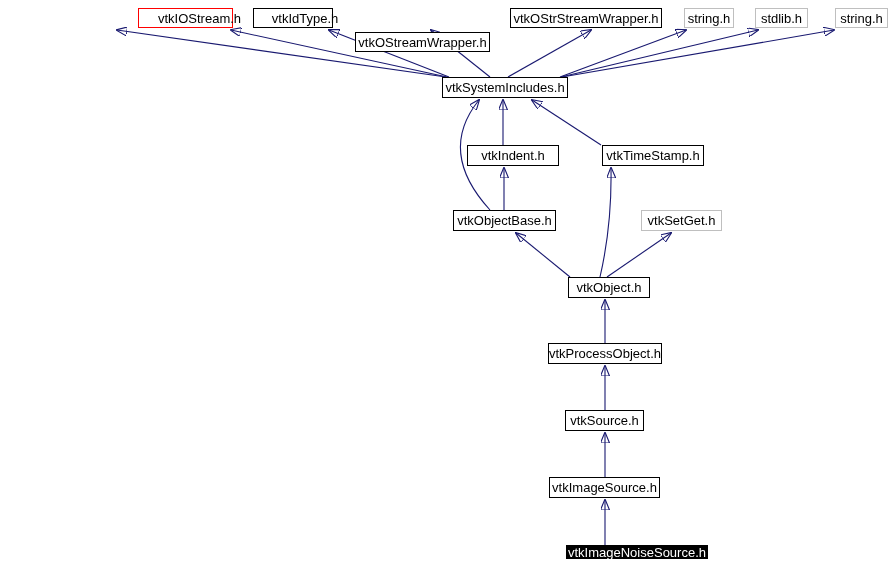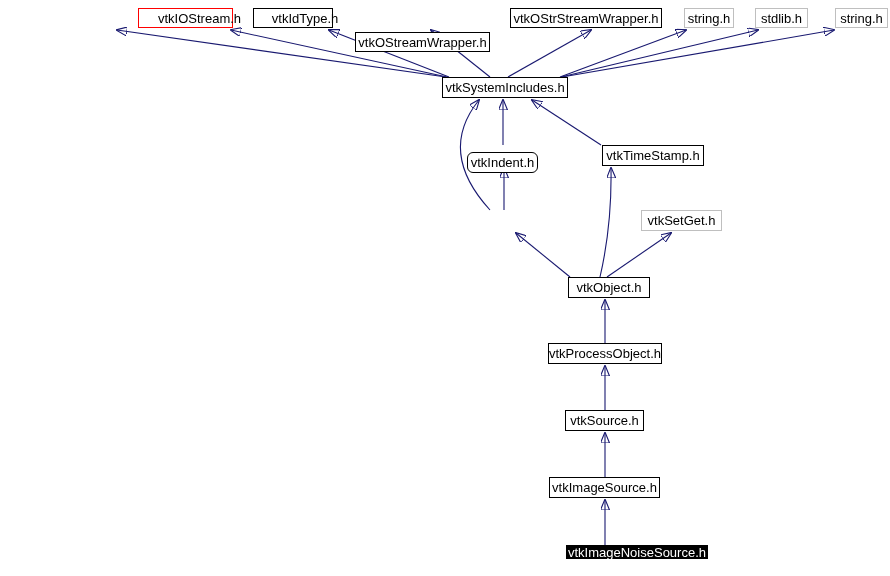--- a/index.html
+++ b/index.html
@@ -98,22 +98,23 @@
     </svg>
   <div class="node-layer" id="node-layer">
       <div class="node red" style="left: 138px; top: 8px; width: 95px; height: 20px; padding-left: 28px;">vtkIOStream.h</div>
       <div class="node black" style="left: 253px; top: 8px; width: 80px; height: 20px; padding-left: 24px;">vtkIdType.h</div>
       <div class="node black" style="left: 355px; top: 8px; width: 135px; height: 20px; margin-top: 24px;">vtkOStreamWrapper.h</div>
       <div class="node black" style="left: 510px; top: 8px; width: 152px; height: 20px;">vtkOStrStreamWrapper.h</div>
       <div class="node gray" style="left: 684px; top: 8px; width: 50px; height: 20px;">string.h</div>
       <div class="node gray" style="left: 755px; top: 8px; width: 53px; height: 20px;">stdlib.h</div>
       <div class="node gray" style="left: 835px; top: 8px; width: 53px; height: 20px;">string.h</div>
       <div class="node black" style="left: 442px; top: 77px; width: 126px; height: 21px;">vtkSystemIncludes.h</div>
-      <div class="node black" style="left: 467px; top: 152px; width: 71px; height: 21px; border-radius: 6px;">vtkIndent.h</div>
+      <div class="node black" style="left: 467px; top: 145px; width: 92px; height: 21px;">vtkIndent.h</div>
       <div class="node black" style="left: 566px; top: 145px; width: 102px; height: 21px; margin-left: 36px;">vtkTimeStamp.h</div>
+      <div class="node black" style="left: 453px; top: 210px; width: 103px; height: 21px;">vtkObjectBase.h</div>
       <div class="node gray" style="left: 641px; top: 210px; width: 81px; height: 21px;">vtkSetGet.h</div>
       <div class="node black" style="left: 568px; top: 277px; width: 82px; height: 21px;">vtkObject.h</div>
       <div class="node black" style="left: 548px; top: 343px; width: 114px; height: 21px;">vtkProcessObject.h</div>
       <div class="node black" style="left: 565px; top: 410px; width: 79px; height: 21px;">vtkSource.h</div>
       <div class="node black" style="left: 549px; top: 477px; width: 111px; height: 21px;">vtkImageSource.h</div>
       <div class="node filled" style="left: 566px; top: 545px; width: 142px; height: 14px;">vtkImageNoiseSource.h</div>
     </div>
 </div>
 
 </body></html>

